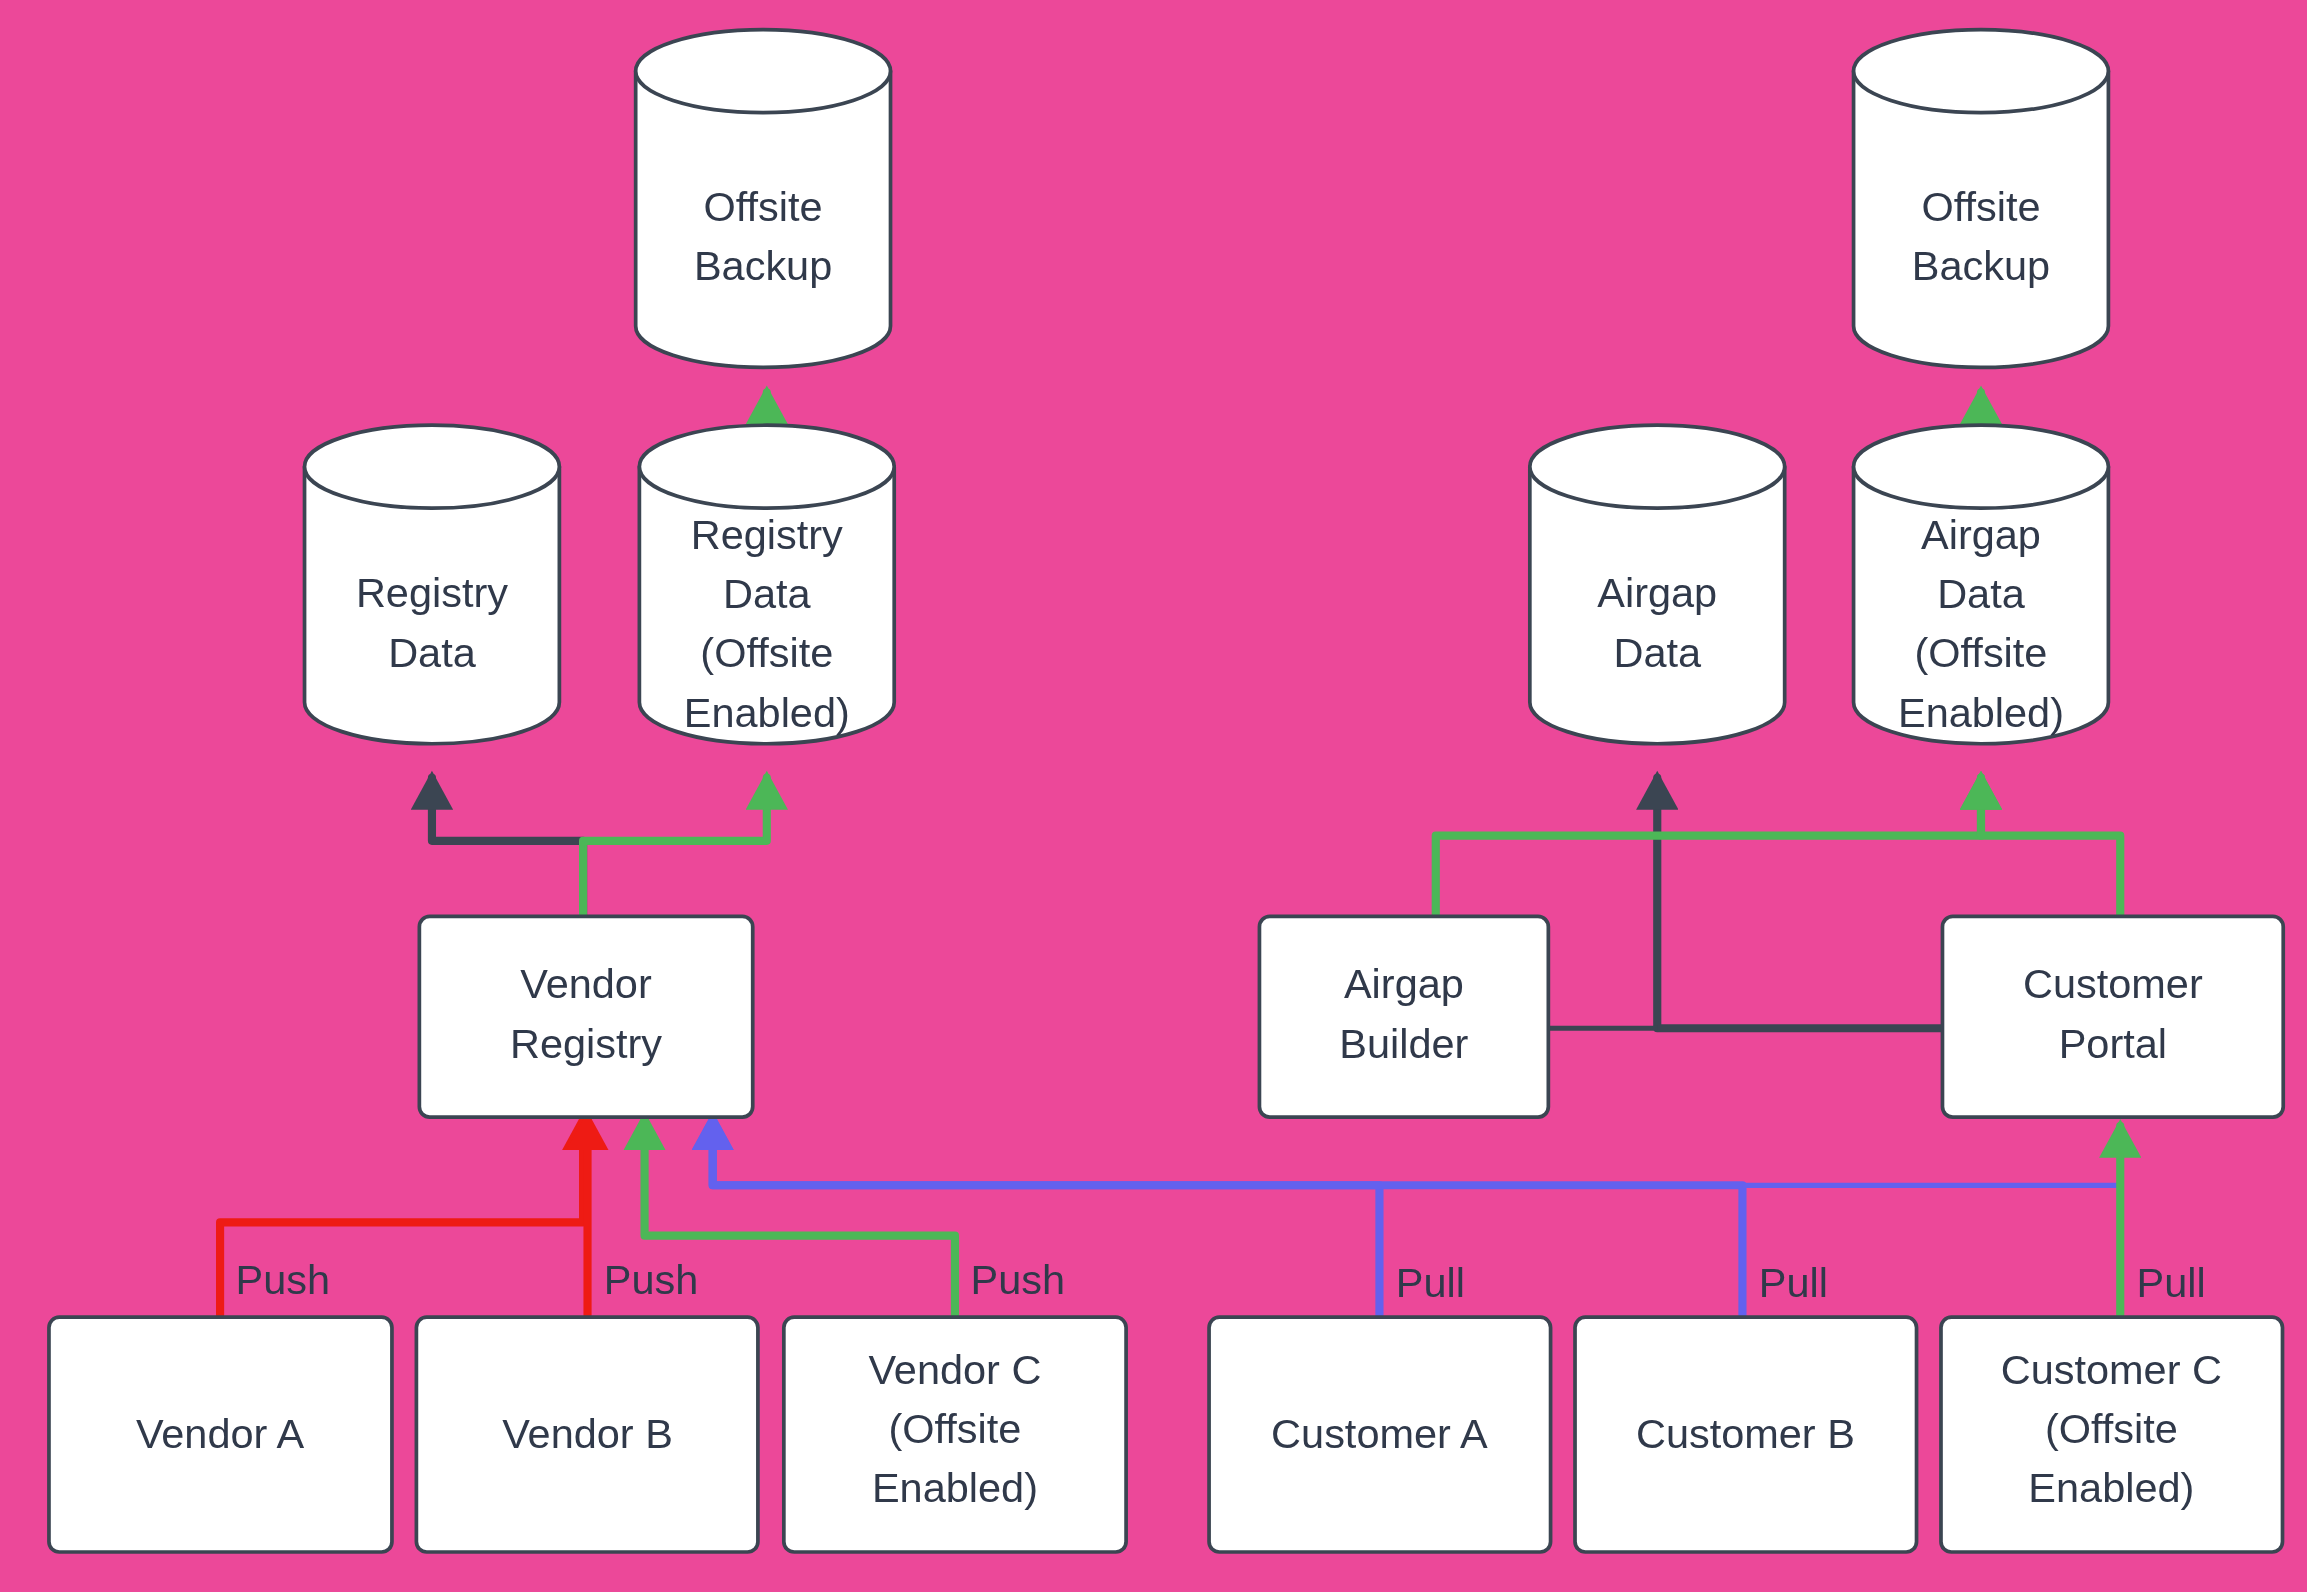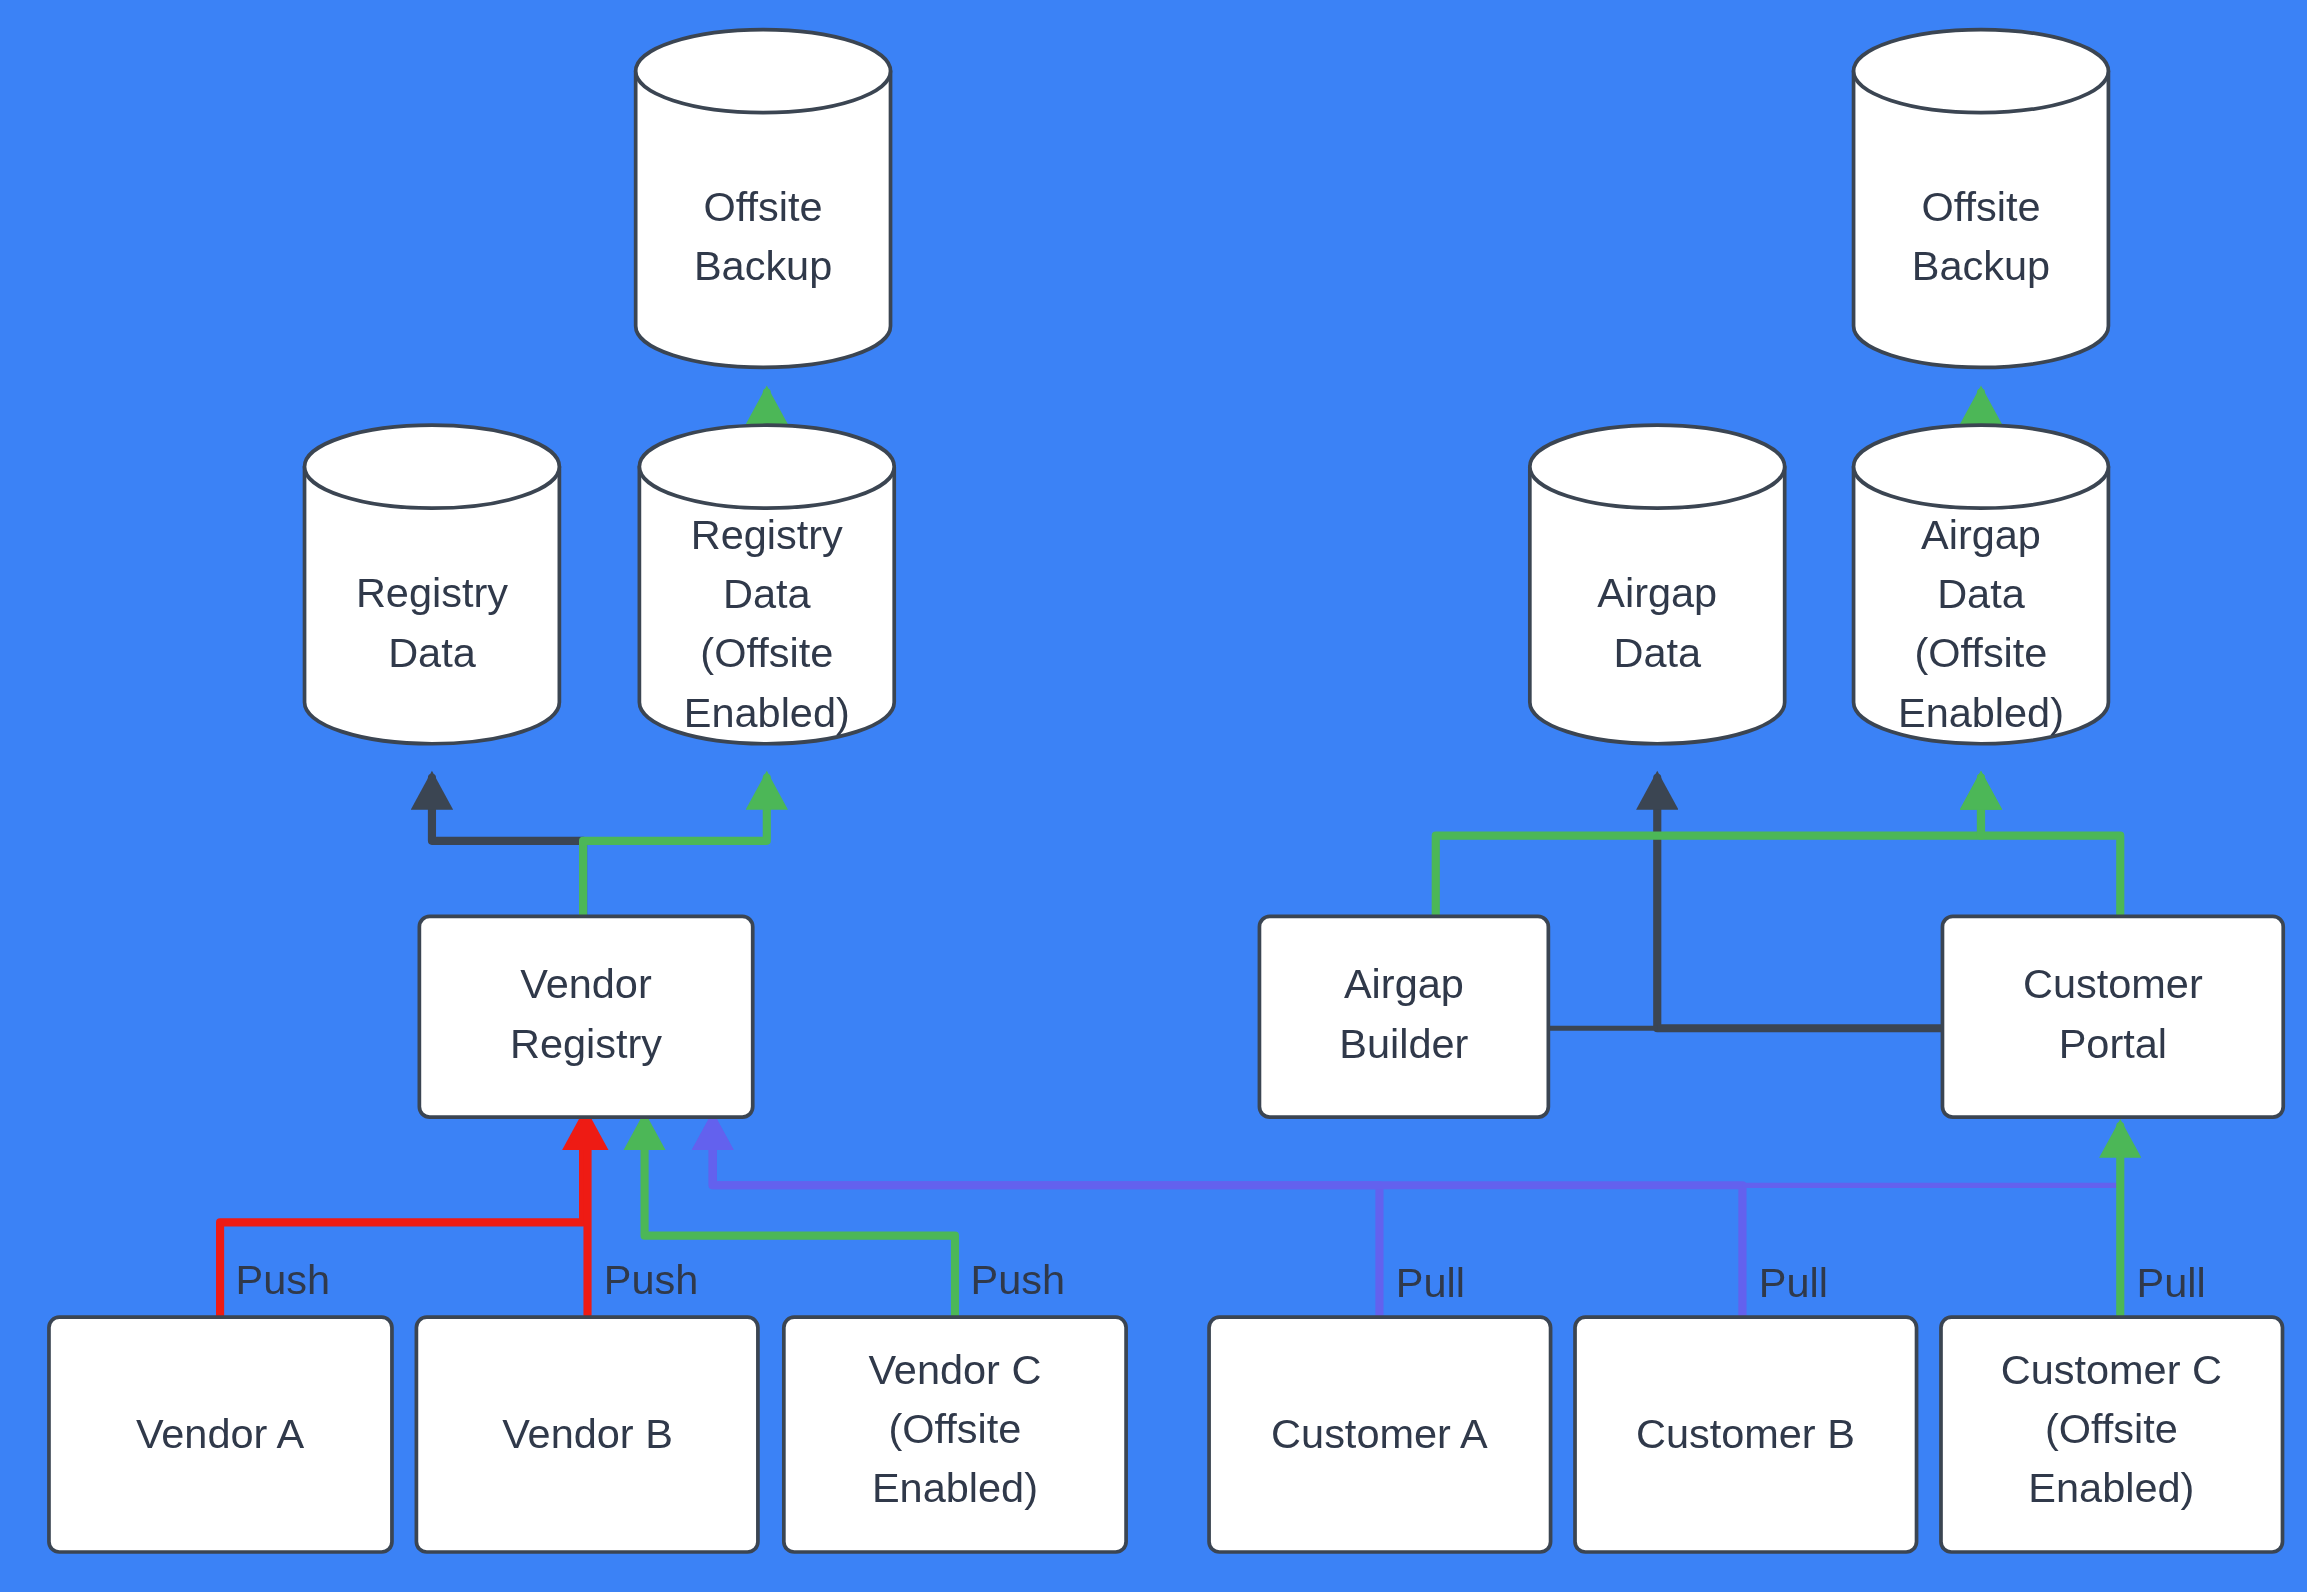--- a/index.html
+++ b/index.html
@@ -11,21 +11,21 @@
   body {
     width: 2307px;
     height: 1592px;
     font-family: "Liberation Sans", sans-serif;
     overflow: hidden;
   }
   #diagram-root {
     position: relative;
     width: 2307px;
     height: 1592px;
-    background: #3b82f6;
+    background: #ec4899;
   }
   svg#flow-svg {
     display: block;
     width: 2307px;
     height: 1592px;
   }
   .node-shape {
     fill: #ffffff;
     stroke: #3b4552;
     stroke-width: 5;

